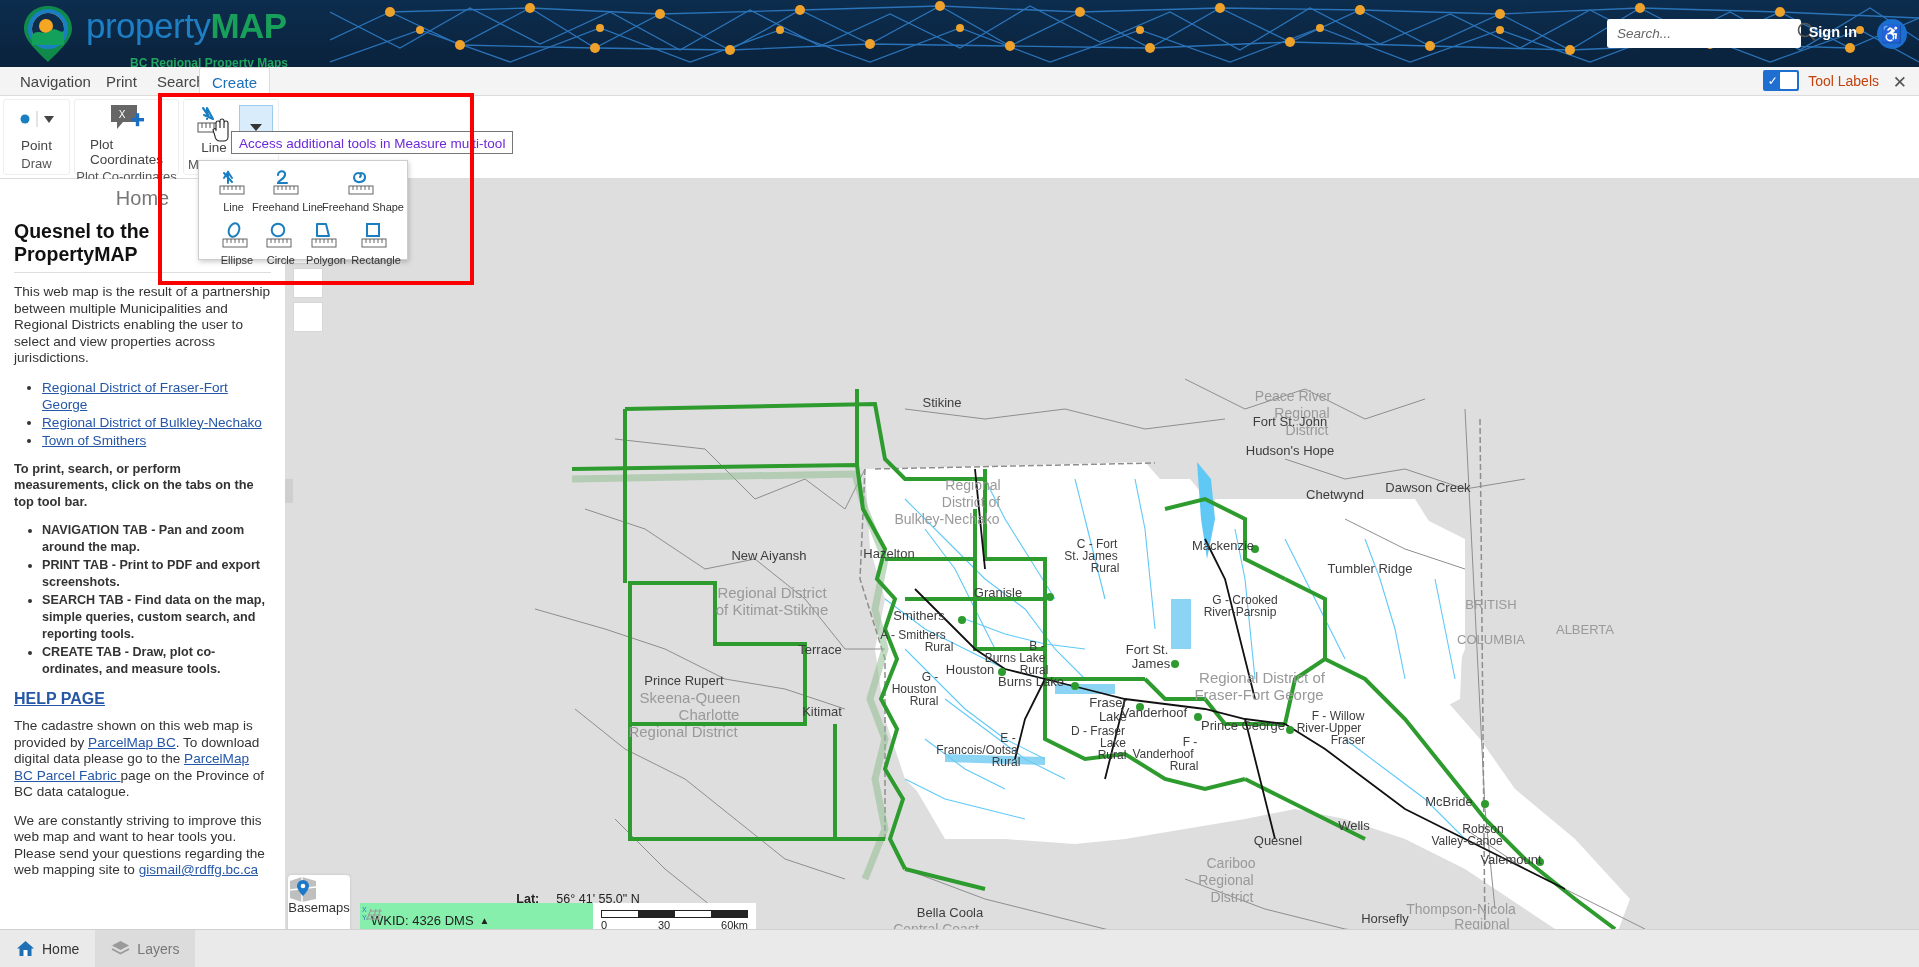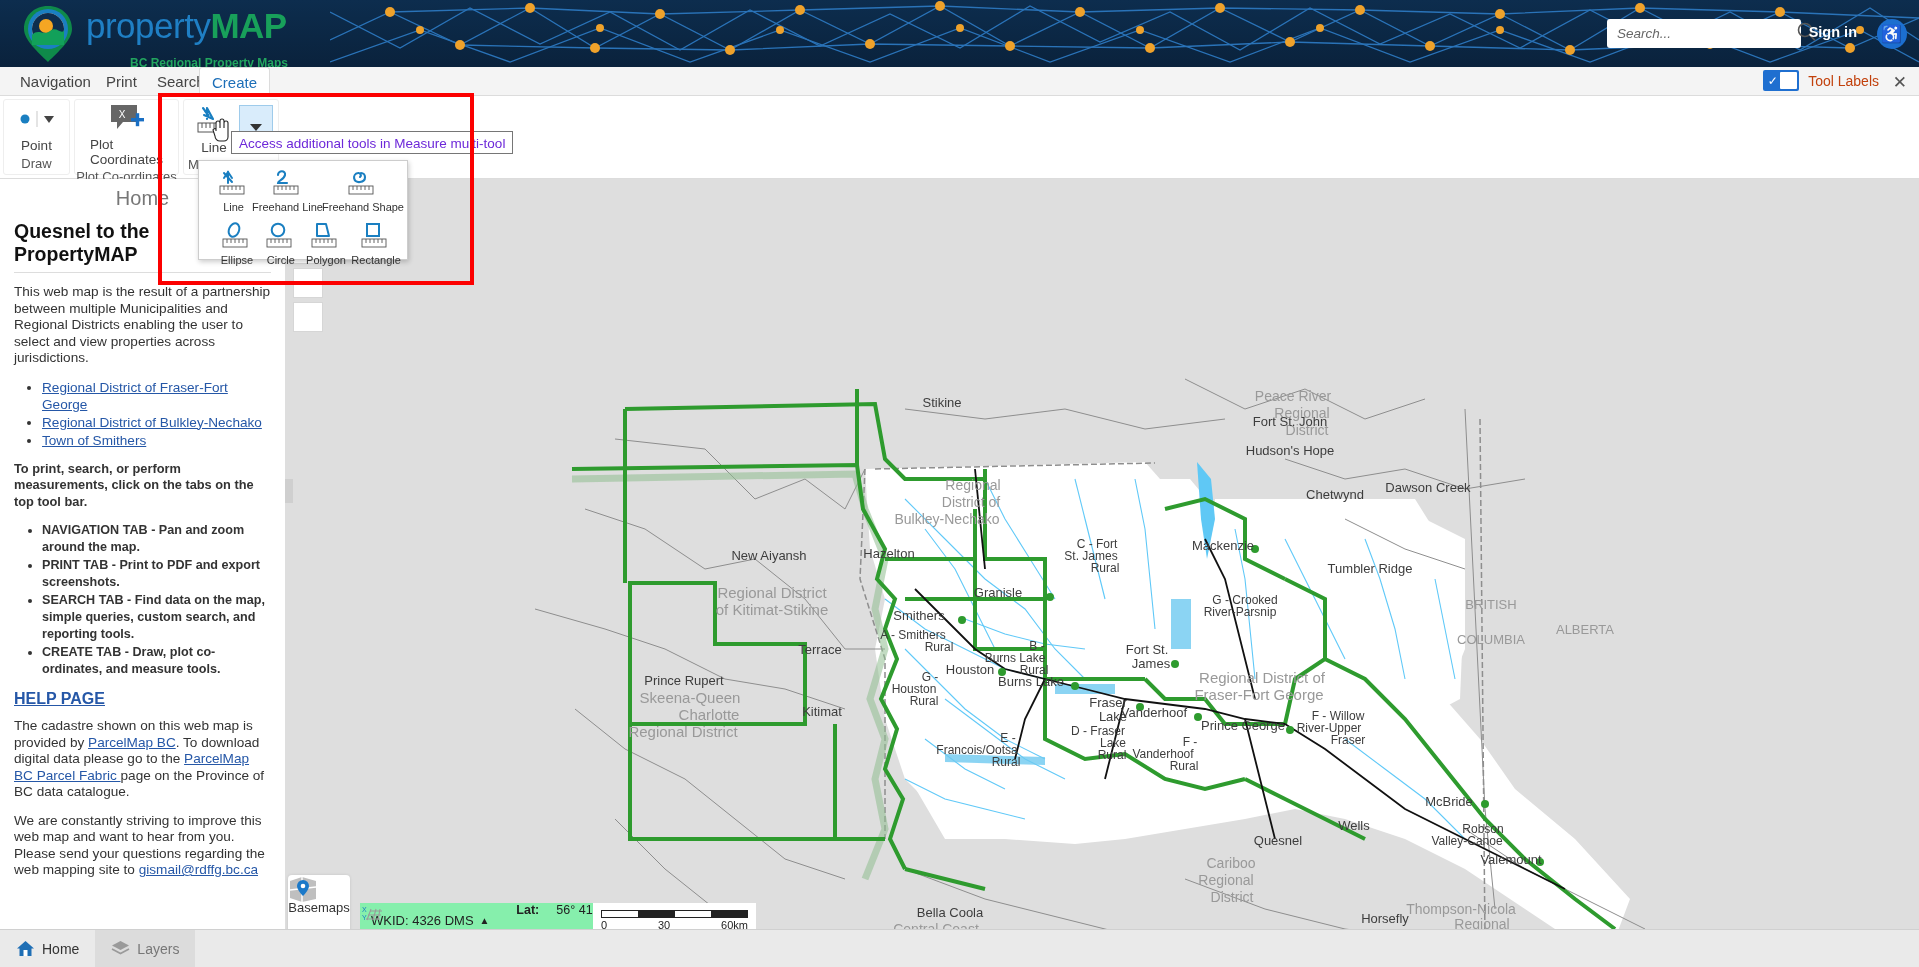--- a/index.html
+++ b/index.html
@@ -171,21 +171,21 @@
   }
   #basemaps-btn .bl { font-size:13px; color:#333; margin-top:2px; }
   #statusbar {
     position:absolute; left:75px; bottom:30px; height:34px;
     display:flex; align-items:stretch;
   }
   .sb-cell {
     background:#86efac; display:flex; align-items:center; padding:0 11px;
     font-size:13px; color:#222;
   }
-  #coord-cell { display:flex; flex-direction:column; justify-content:flex-start; padding:0 11px;gap:28px;}
+  #coord-cell { display:flex; flex-direction:column; justify-content:center; padding:0 11px;gap:28px;}
   .coordline { display:flex; font-size:12.5px; line-height:14px; }
   .coordline b { width:32px; display:inline-block; }
   #scalebar {
     position:absolute; left:308px; bottom:30px; width:163px; height:34px;
     background:#fff; display:flex; flex-direction:column; justify-content:center;
     padding:0 8px;
   }
   #scalebar .bars { display:flex; height:8px; border:1px solid #222; }
   #scalebar .bars div { flex:1; }
   #scalebar .ticks { display:flex; justify-content:space-between; font-size:11px; color:#222; margin-top:1px;}
@@ -501,21 +501,21 @@
     <li class="bolded">NAVIGATION TAB - Pan and zoom around the map.</li>
     <li class="bolded">PRINT TAB - Print to PDF and export screenshots.</li>
     <li class="bolded">SEARCH TAB - Find data on the map, simple queries, custom search, and reporting tools.</li>
     <li class="bolded">CREATE TAB - Draw, plot co-ordinates, and measure tools.</li>
   </ul>
   <a id="helppage">HELP PAGE</a>
   <p>
     <span>The cadastre shown on this web map is provided by </span><a class="lnk">ParcelMap BC</a><span>. To download digital data please go to the </span><a class="lnk">ParcelMap BC Parcel Fabric </a><span>page on the Province of BC data catalogue.</span>
   </p>
   <p>
-    <span>We are constantly striving to improve this web map and want to hear from you.  Please send your questions regarding the web mapping site to </span><a class="lnk">gismail@rdffg.bc.ca</a>
+    <span>We are constantly striving to improve this web map and want to hear tools you.  Please send your questions regarding the web mapping site to </span><a class="lnk">gismail@rdffg.bc.ca</a>
   </p>
 </div>
 
 <div id="map">
   <svg width="1634" height="788" viewBox="0 0 1634 788">
     <rect x="0" y="0" width="1634" height="788" fill="#dedede"></rect>
 
     <path d="M580 290 L860 283 L875 300 L905 300 L930 330 L1000 340 L1120 330 L1180 360 L1180 470 L1160 520
              L1195 560 L1230 610 L1290 660 L1345 720 L1330 760 L1300 770 L1240 730 L1180 690 L1120 660
              L1060 640 L1010 630 L960 640 L900 650 L840 660 L790 665 L720 660 L660 640 L620 600

